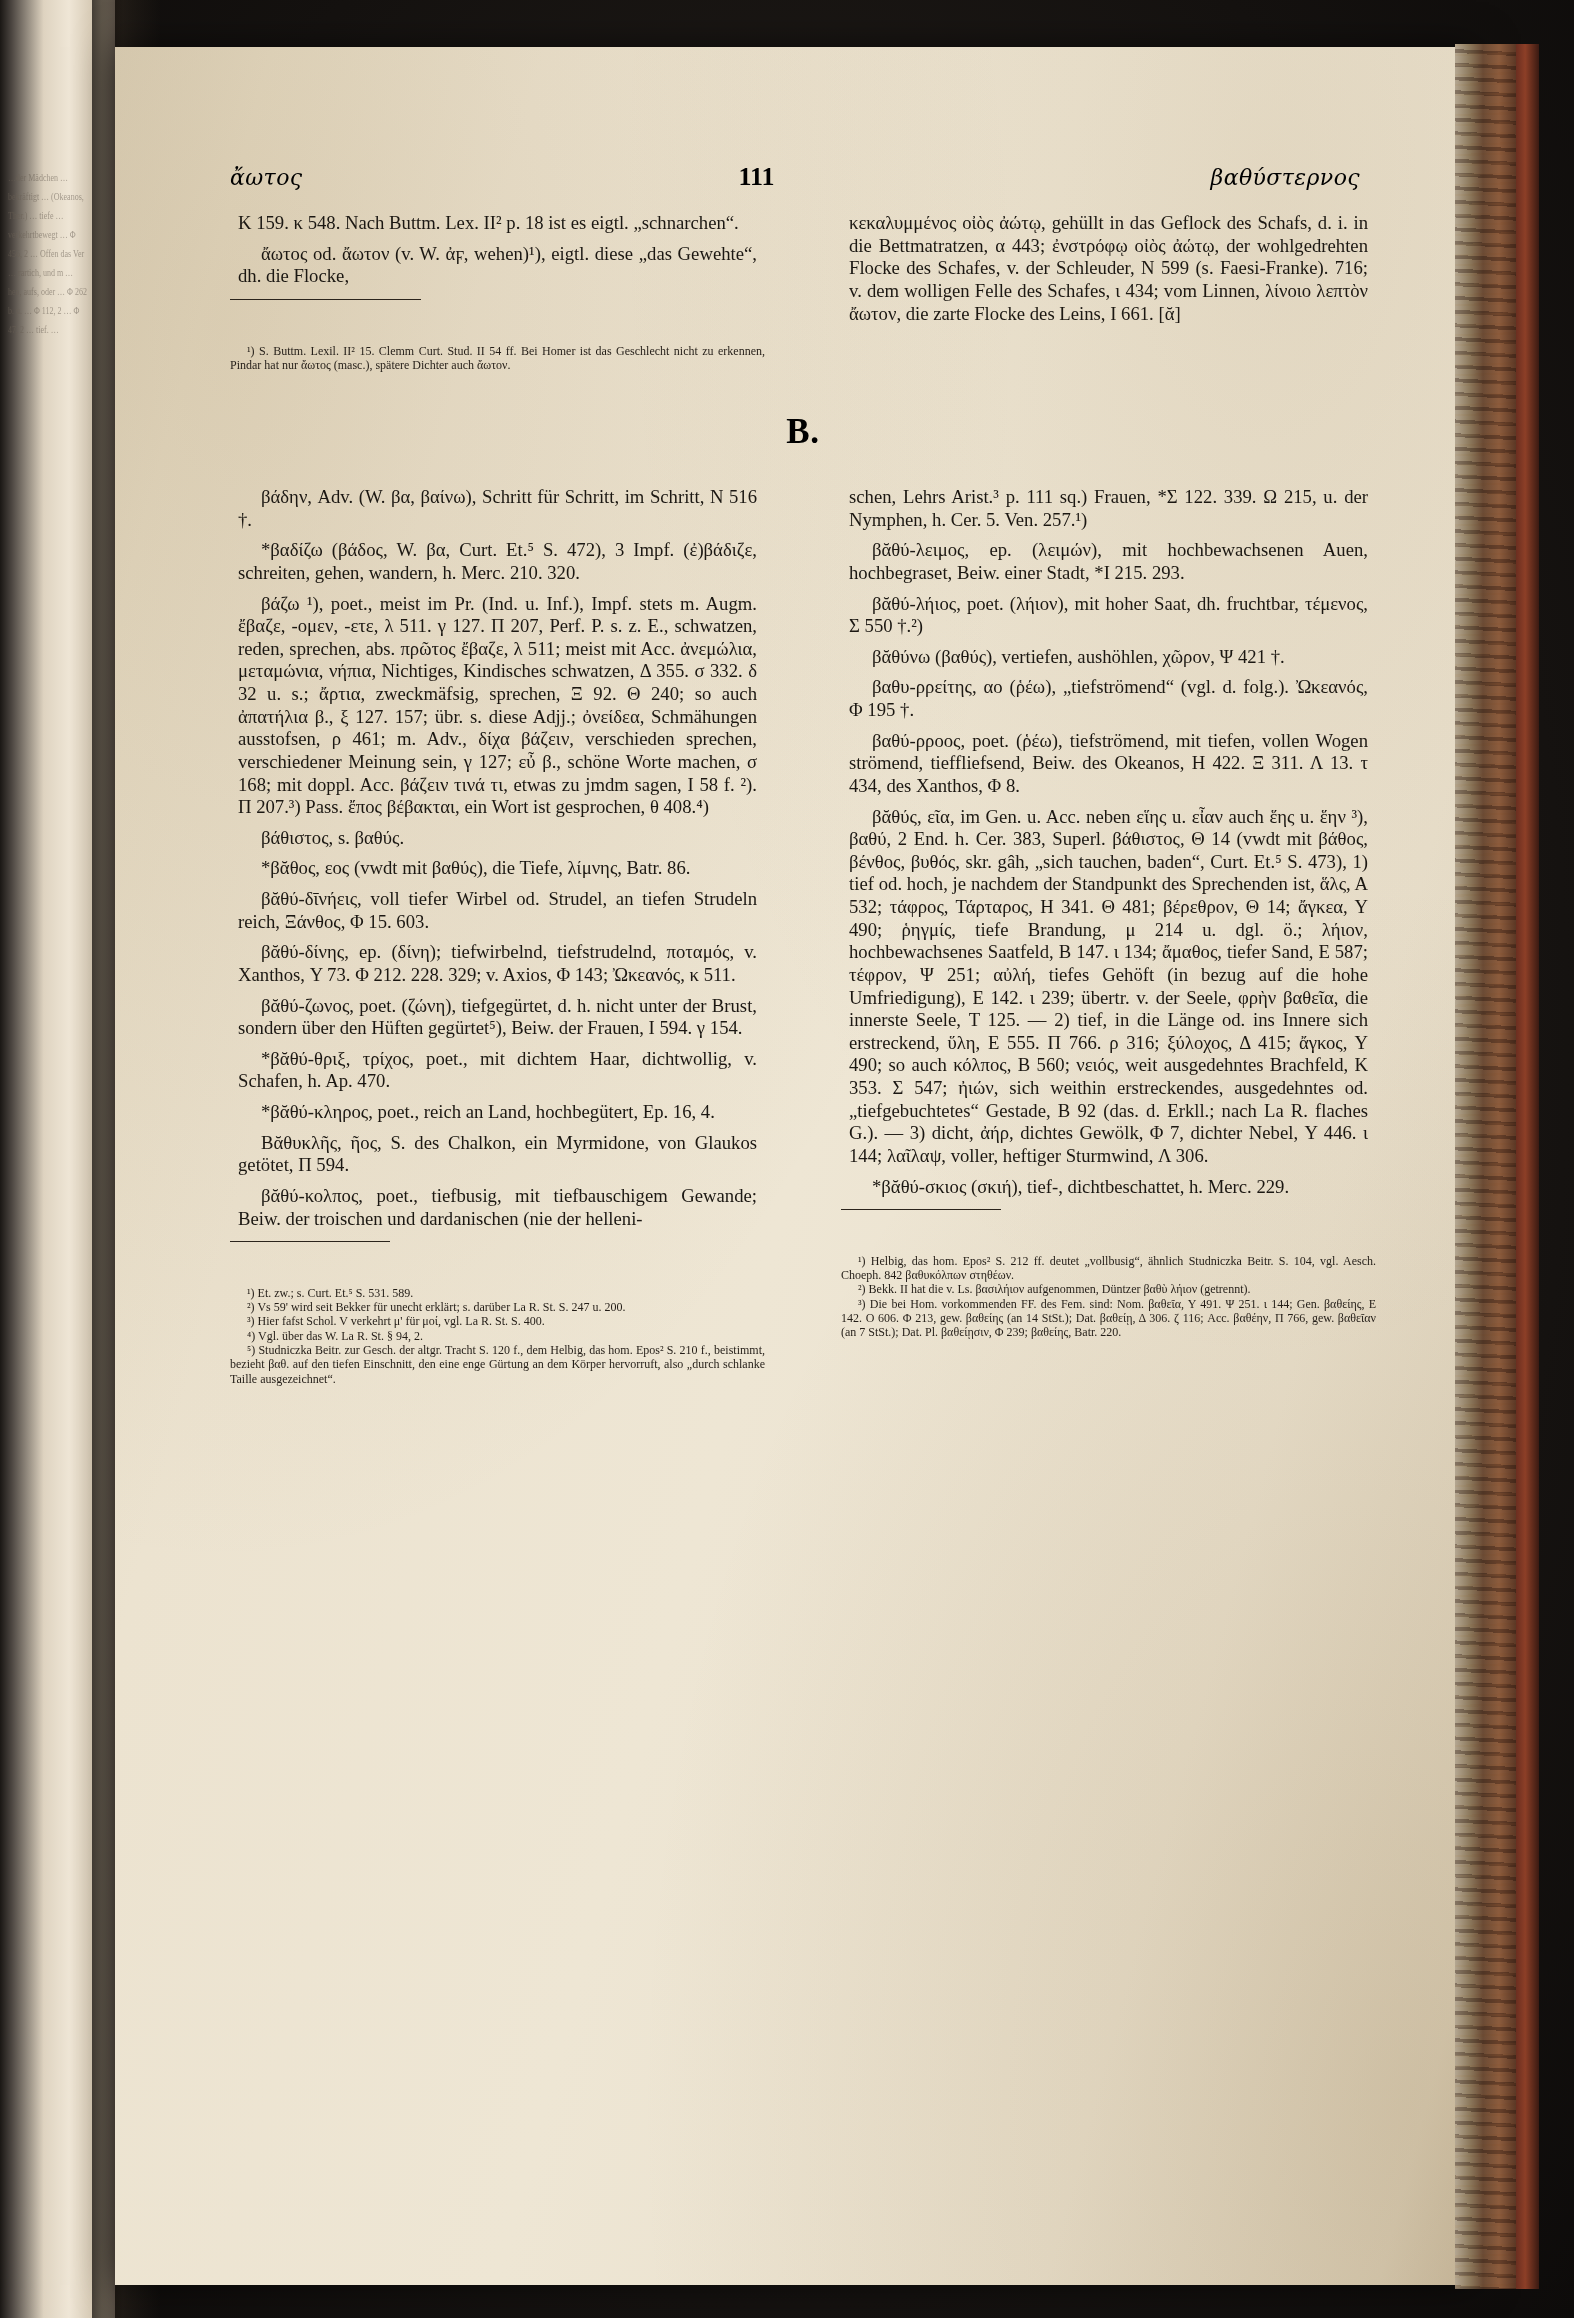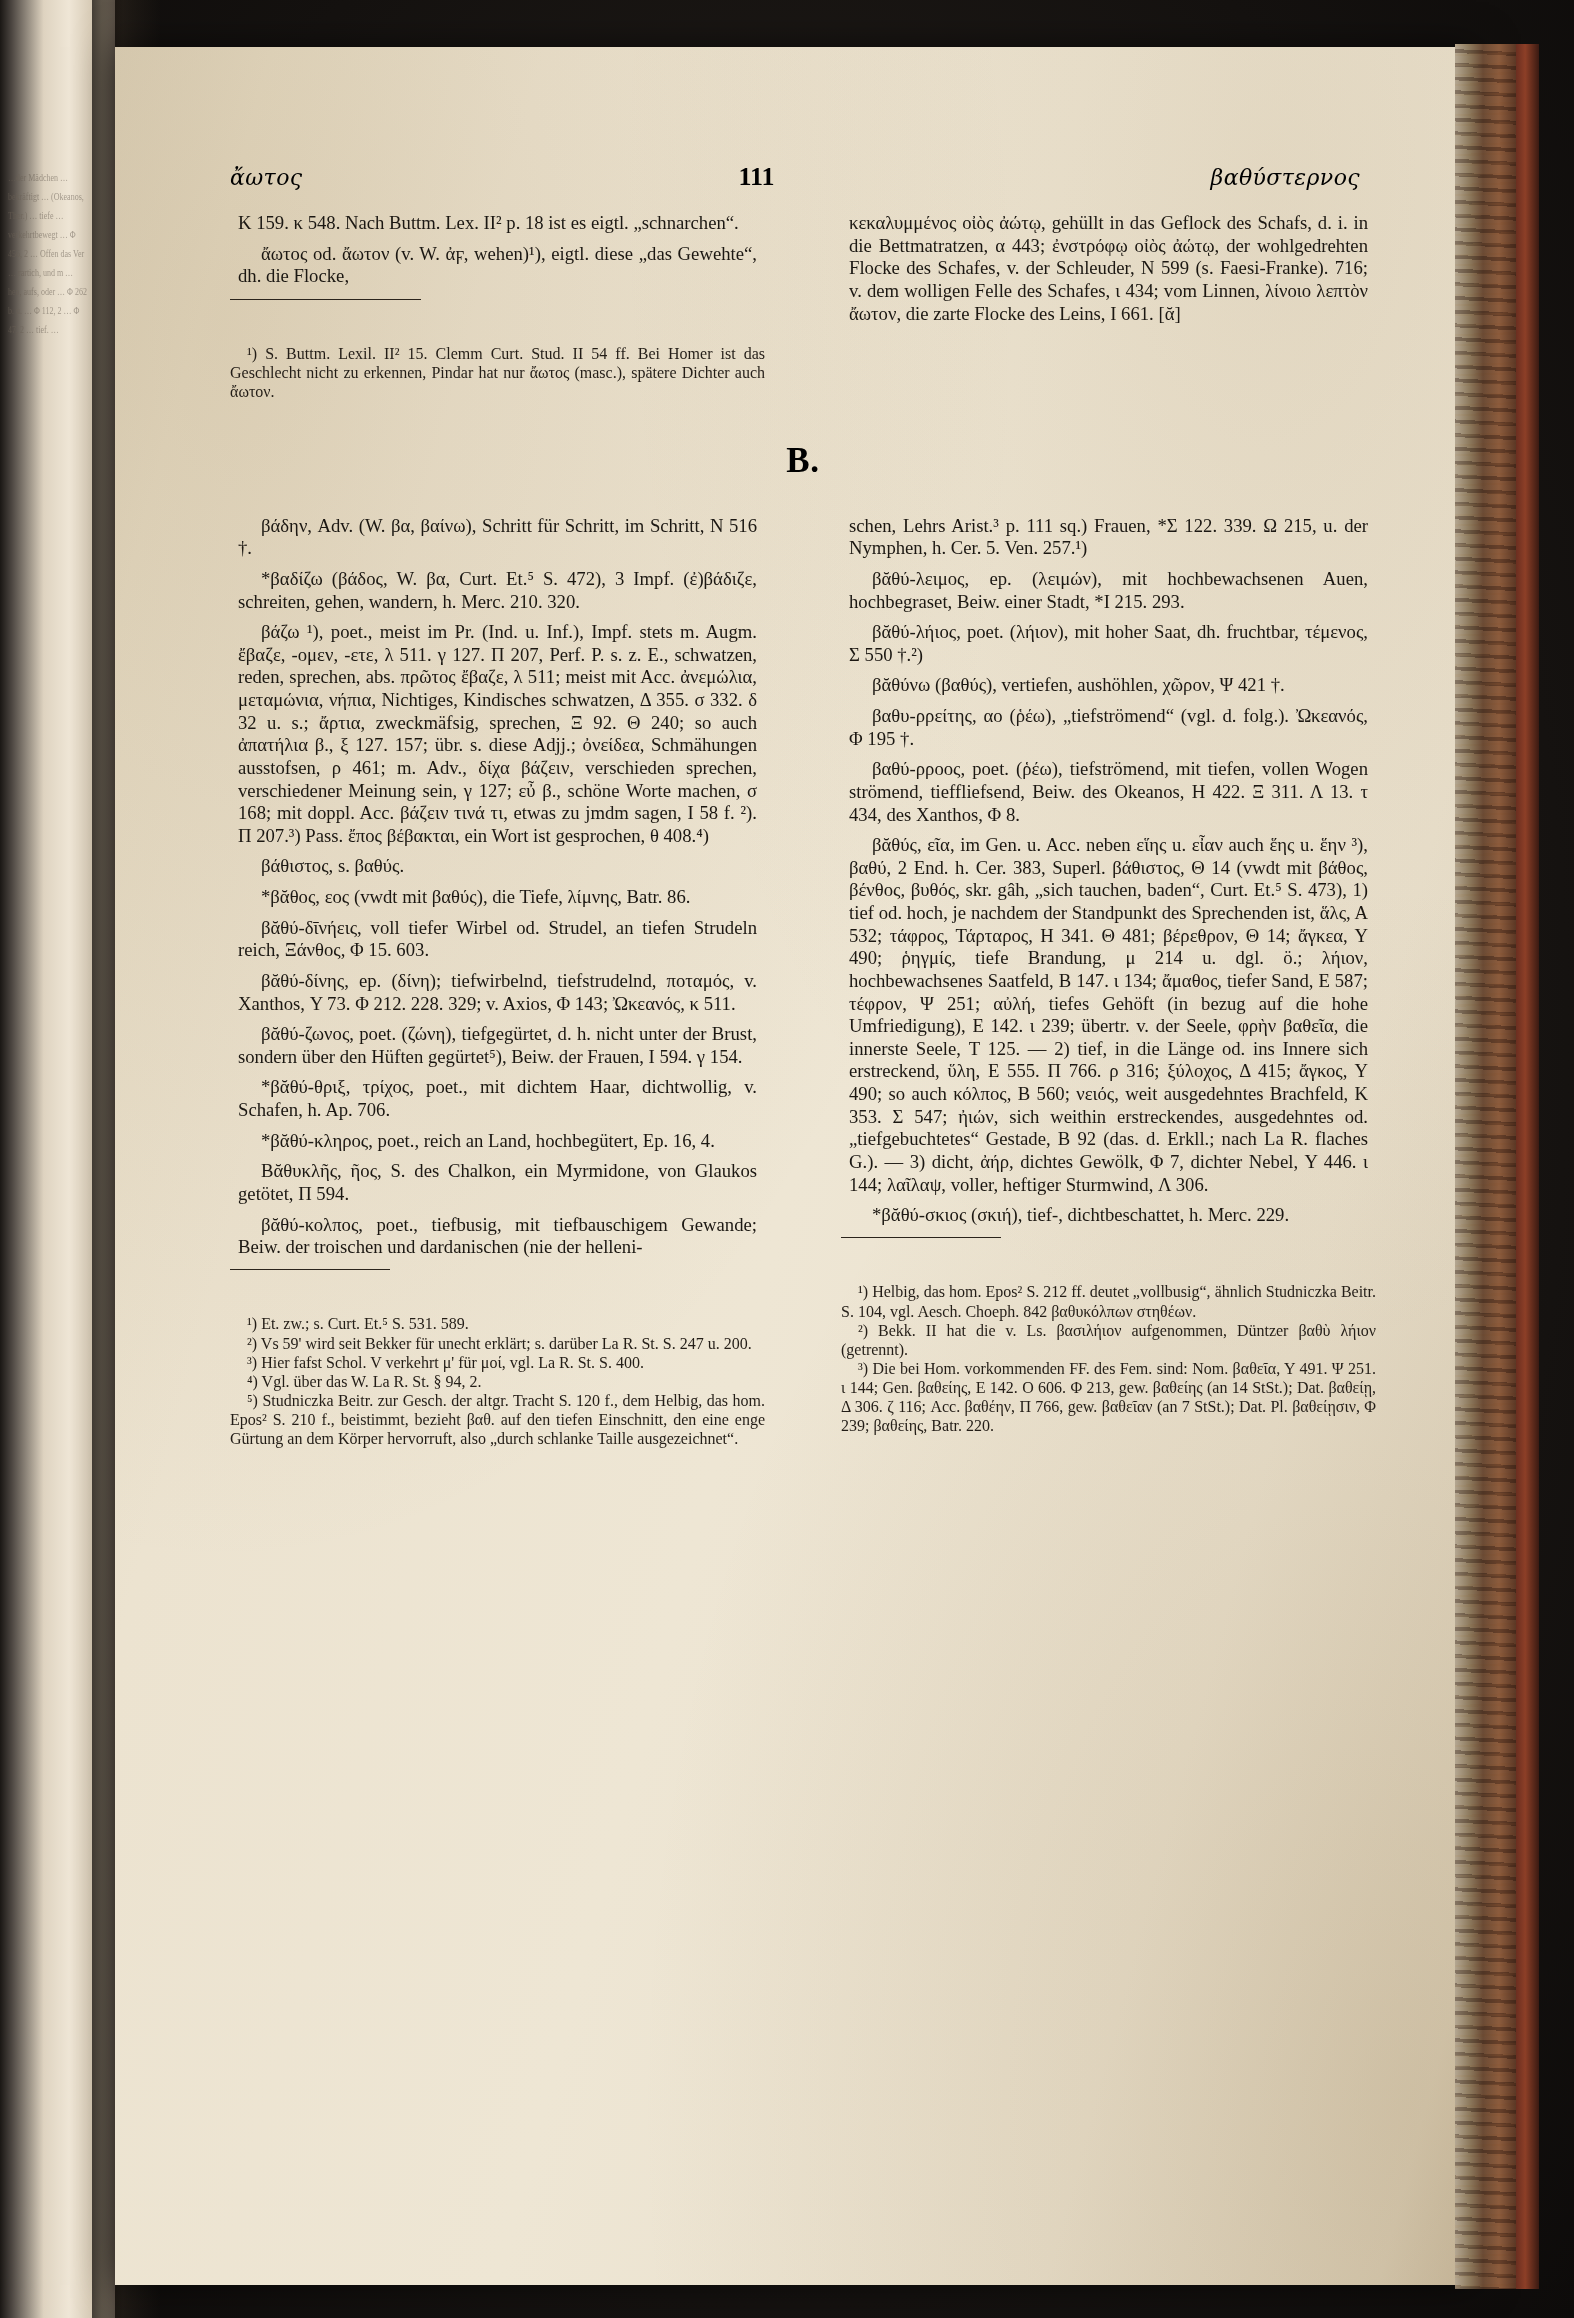--- a/index.html
+++ b/index.html
@@ -122,21 +122,21 @@
   .gk { font-family: "DejaVu Serif", serif; font-style: italic; }
 
   .rule {
     width: 191px;
     border: 0;
     border-top: 1.2px solid #2b241c;
     margin: 10.7px 0 7.6px 0;
   }
   .rule.short { width: 160px; }
   .fn {
-    font-size: 16px;
+    font-size: 12px;
     line-height: 1.19;
     text-align: justify;
     color: #231d17;
     margin-top: 44px;
   }
   .fn p { margin: 0; text-indent: 17px; }
 
   .letter-head {
     text-align: center;
     font-size: 35px;
@@ -192,21 +192,21 @@
         <div class="col">
           <div class="body-txt">
             <p class="indent">βάδην, Adv. (W. βα, βαίνω), Schritt für Schritt, im Schritt, N 516 †.</p>
             <p class="indent">*βαδίζω (βάδος, W. βα, Curt. Et.⁵ S. 472), 3 Impf. (ἐ)βάδιζε, schreiten, gehen, wandern, h. Merc. 210. 320.</p>
             <p class="indent">βάζω ¹), poet., meist im Pr. (Ind. u. Inf.), Impf. stets m. Augm. ἔβαζε, -ομεν, -ετε, λ 511. γ 127. Π 207, Perf. P. s. z. E., schwatzen, reden, sprechen, abs. πρῶτος ἔβαζε, λ 511; meist mit Acc. ἀνεμώλια, μεταμώνια, νήπια, Nichtiges, Kindisches schwatzen, Δ 355. σ 332. δ 32 u. s.; ἄρτια, zweckmäfsig, sprechen, Ξ 92. Θ 240; so auch ἀπατήλια β., ξ 127. 157; übr. s. diese Adjj.; ὀνείδεα, Schmähungen ausstofsen, ρ 461; m. Adv., δίχα βάζειν, verschieden sprechen, verschiedener Meinung sein, γ 127; εὖ β., schöne Worte machen, σ 168; mit doppl. Acc. βάζειν τινά τι, etwas zu jmdm sagen, I 58 f. ²). Π 207.³) Pass. ἔπος βέβακται, ein Wort ist gesprochen, θ 408.⁴)</p>
             <p class="indent">βάθιστος, s. βαθύς.</p>
             <p class="indent">*βᾰθος, εος (vwdt mit βαθύς), die Tiefe, λίμνης, Batr. 86.</p>
             <p class="indent">βᾰθύ-δῑνήεις, voll tiefer Wirbel od. Strudel, an tiefen Strudeln reich, Ξάνθος, Φ 15. 603.</p>
             <p class="indent">βᾰθύ-δίνης, ep. (δίνη); tiefwirbelnd, tiefstrudelnd, ποταμός, v. Xanthos, Υ 73. Φ 212. 228. 329; v. Axios, Φ 143; Ὠκεανός, κ 511.</p>
             <p class="indent">βᾰθύ-ζωνος, poet. (ζώνη), tiefgegürtet, d. h. nicht unter der Brust, sondern über den Hüften gegürtet⁵), Beiw. der Frauen, I 594. γ 154.</p>
-            <p class="indent">*βᾰθύ-θριξ, τρίχος, poet., mit dichtem Haar, dichtwollig, v. Schafen, h. Ap. 706.</p>
+            <p class="indent">*βᾰθύ-θριξ, τρίχος, poet., mit dichtem Haar, dichtwollig, v. Schafen, h. Ap. 470.</p>
             <p class="indent">*βᾰθύ-κληρος, poet., reich an Land, hochbegütert, Ep. 16, 4.</p>
             <p class="indent">Βᾰθυκλῆς, ῆος, S. des Chalkon, ein Myrmidone, von Glaukos getötet, Π 594.</p>
             <p class="indent">βᾰθύ-κολπος, poet., tiefbusig, mit tiefbauschigem Gewande; Beiw. der troischen und dardanischen (nie der helleni-</p>
           </div>
           <hr class="rule short">
           <div class="fn">
             <p>¹) Et. zw.; s. Curt. Et.⁵ S. 531. 589.</p>
             <p>²) Vs 59' wird seit Bekker für unecht erklärt; s. darüber La R. St. S. 247 u. 200.</p>
             <p>³) Hier fafst Schol. V verkehrt μ' für μοί, vgl. La R. St. S. 400.</p>
             <p>⁴) Vgl. über das W. La R. St. § 94, 2.</p>

